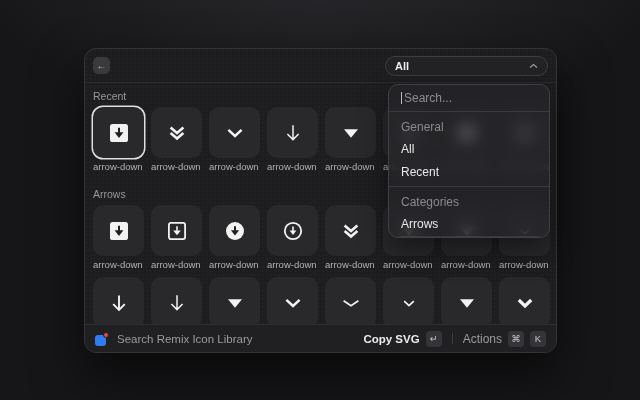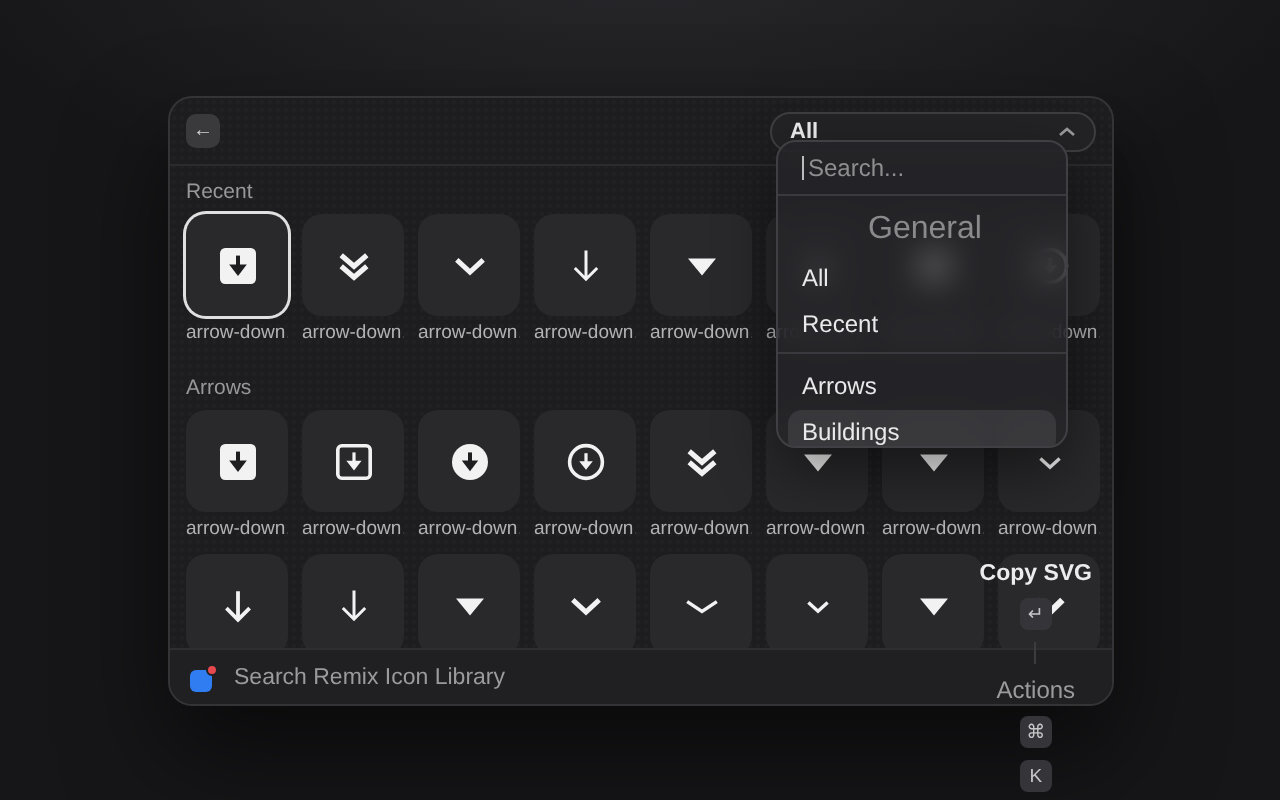--- a/index.html
+++ b/index.html
@@ -36,42 +36,42 @@
   
   .content{position:absolute;top:34px;left:0;right:0;bottom:28px;padding:0 8px;overflow:hidden;}
   .section-title{font-size:10.5px;color:#98989a;margin-top:7px;line-height:12px;}
   .section-title:not(:first-child){margin-top:16px;}
   .grid{display:grid;grid-template-columns:repeat(8,1fr);column-gap:7px;row-gap:7px;margin-top:5px;}
   .cell{width:51px;}
   .tile{height:51px;border-radius:10px;background:#29292b;display:flex;align-items:center;justify-content:center;}
   .tile.selected{box-shadow:0 0 0 1.5px #e0e0e0;}
   .cell .label{margin-top:3px;font-size:9.5px;color:#b2b2b4;white-space:nowrap;overflow:hidden;max-width:57px;}
   
-  .dropdown{position:absolute;left:303px;top:21px;width:146px;height:154px;box-sizing:border-box;
+  .dropdown{position:absolute;left:303px;top:35px;width:162px;height:154px;box-sizing:border-box;
     background:rgba(38,38,41,.75);border:1px solid #404044;border-radius:10px;
     box-shadow:0 12px 30px rgba(0,0,0,.45);
     backdrop-filter:blur(7px);-webkit-backdrop-filter:blur(7px);
     overflow:hidden;z-index:6;}
   .dd-search{display:flex;align-items:center;padding:6px 12px 6px;font-size:12px;color:#8e8e91;}
   .caret{width:1px;height:12px;background:#bbbbbd;margin-right:2px;}
   .dd-group{border-top:1px solid #3a3a3e;padding:4px 5px 3px;}
-  .dd-group-label{font-size:16px;color:#8a8a8d;padding:4px 7px 3px;margin-left:33px;}
+  .dd-group-label{font-size:12px;color:#8a8a8d;padding:4px 7px 3px;}
   .dd-item{font-size:12px;color:#e9e9eb;padding:4px 7px;border-radius:7px;margin-top:1px;cursor:pointer;}
   .dd-item.hl{background:rgba(255,255,255,.09);}
   
   .footer{position:absolute;left:0;right:0;bottom:0;height:28px;box-sizing:border-box;
     border-top:1px solid #2e2e31;background:#202023;border-radius:0 0 11px 11px;
     display:flex;align-items:center;justify-content:space-between;padding:0 10px;}
   .f-left{display:flex;align-items:center;gap:8px;}
   .logo{position:relative;width:14px;height:14px;}
   .logo-square{position:absolute;left:0;bottom:0;width:11px;height:11px;border-radius:3px;background:#2f7df0;}
   .logo-dot{position:absolute;right:0;top:0;width:6px;height:6px;border-radius:50%;background:#e5484d;
     border:1.5px solid #202023;box-sizing:border-box;}
   .app-name{font-size:11.5px;color:#9b9b9d;}
-  .f-right{display:flex;align-items:center;gap:6px;flex-direction:column;}
+  .f-right{display:flex;align-items:center;gap:6px;}
   .f-action{font-size:11.5px;font-weight:700;color:#ececee;cursor:pointer;}
   .kbd{height:16px;min-width:16px;padding:0 3px;box-sizing:border-box;border-radius:4px;background:#353539;
     color:#c6c6c8;font-size:9.5px;display:flex;align-items:center;justify-content:center;}
   .v-div{width:1px;height:11px;background:#3c3c3f;margin:0 4px;}
   .f-secondary{font-size:12px;color:#9b9b9d;cursor:pointer;}
   svg{display:block;}
 </style>
 </head>
 <body>
 
@@ -304,20 +304,21 @@
         <span class="caret"></span>
         <span>Search...</span>
       </div>
       <div>
           <div class="dd-group">
             <div class="dd-group-label">General</div>
             <div class="dd-item">All</div>
             <div class="dd-item">Recent</div>
           </div>
           <div class="dd-group">
+            <div class="dd-group-label">Categories</div>
             <div class="dd-item">Arrows</div>
             <div class="dd-item hl">Buildings</div>
           </div>
         </div>
     </div>
 
     <div class="footer">
       <div class="f-left">
         <span class="logo">
           <span class="logo-square" style="background: rgb(47, 125, 240);"></span>

